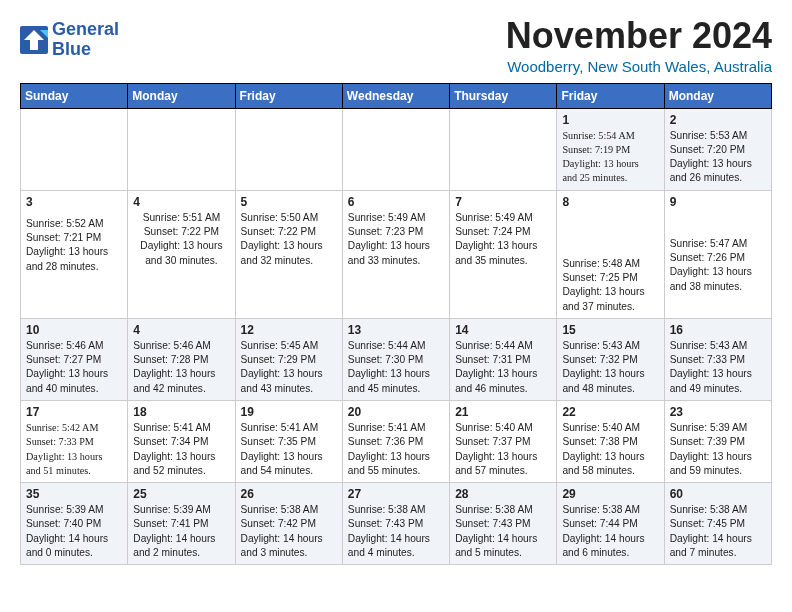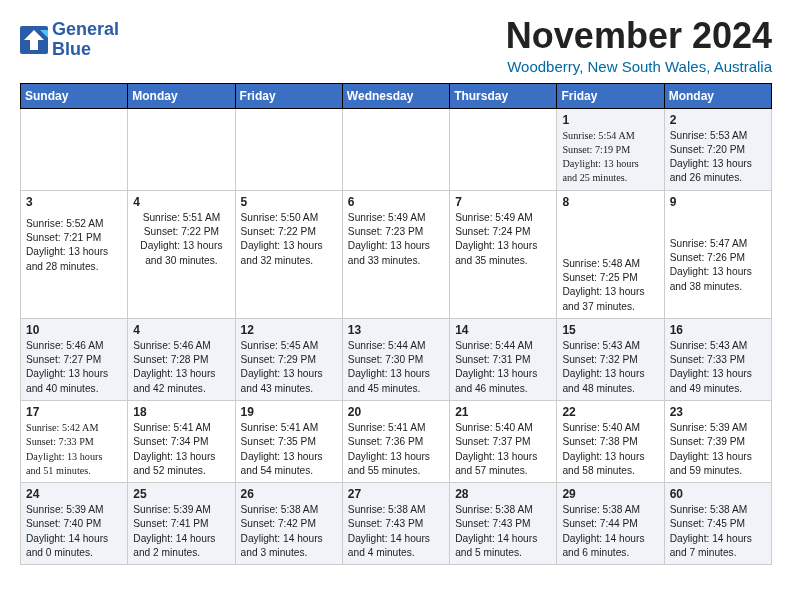--- a/index.html
+++ b/index.html
@@ -293,21 +293,21 @@
         <td>
           <span class="day-num">23</span>
           <div class="cell-text" style="white-space: pre-line;">Sunrise: 5:39 AM
 Sunset: 7:39 PM
 Daylight: 13 hours
 and 59 minutes.</div>
         </td>
       </tr>
       <tr>
         <td>
-          <span class="day-num">24</span>
+          <span class="day-num">35</span>
           <div class="cell-text" style="white-space: pre-line;">Sunrise: 5:39 AM
 Sunset: 7:40 PM
 Daylight: 14 hours
 and 0 minutes.</div>
         </td>
         <td>
           <span class="day-num">25</span>
           <div class="cell-text" style="white-space: pre-line;">Sunrise: 5:39 AM
 Sunset: 7:41 PM
 Daylight: 14 hours

